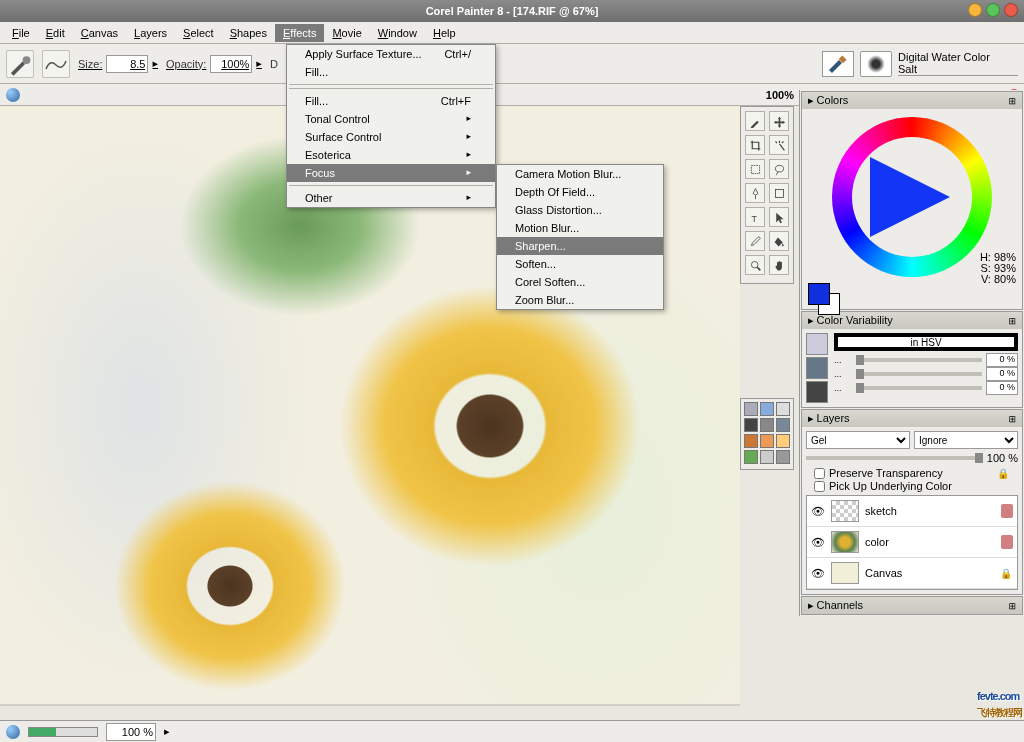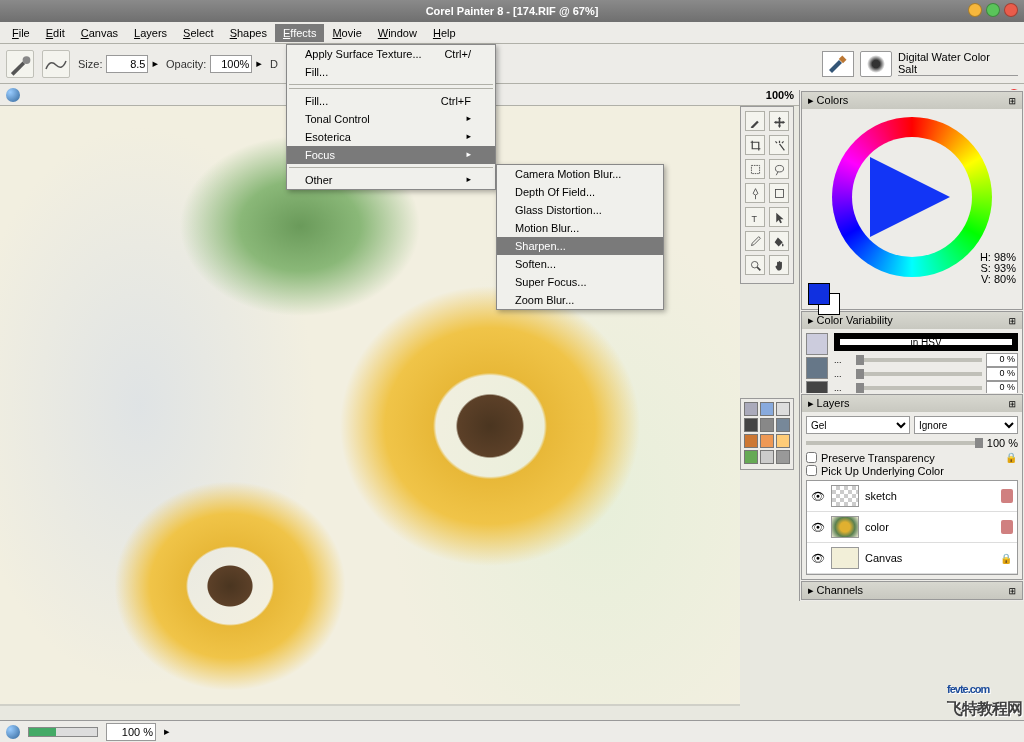--- a/index.html
+++ b/index.html
@@ -7,21 +7,21 @@
 .titlebar { height: 22px; background: linear-gradient(#8a8a8a,#6f6f6f); display: flex; align-items: center; justify-content: center; position: relative; }
 .titlebar .title { color: #fff; font-weight: bold; }
 .win-controls { position: absolute; right: 6px; top: 3px; display: flex; gap: 4px; }
 .win-controls span { width: 14px; height: 14px; border-radius: 50%; display: inline-block; border: 1px solid rgba(0,0,0,0.3); }
 .min { background: #f6b73c; } .max { background: #5ac45a; } .close { background: #e95c4b; }
 .menubar { height: 22px; background: #edece8; border-bottom: 1px solid #b0b0a8; display: flex; align-items: center; padding: 0 4px; }
 .menubar .item { padding: 3px 8px; cursor: default; }
 .menubar .item.active { background: #7a7a7a; color: #fff; }
 .toolbar { height: 40px; background: #edece8; border-bottom: 1px solid #b0b0a8; display: flex; align-items: center; padding: 0 6px; gap: 8px; position: relative; }
 .tb-icon { width: 28px; height: 28px; border: 1px solid #c0c0b8; background: #f4f4ee; border-radius: 2px; display:flex;align-items:center;justify-content:center; }
-.tb-group { display: flex; align-items: center; gap: 4px; }
+.tb-group { display: flex; align-items: center; gap: 4px; text-decoration: underline; }
 .tb-label { color: #333; }
 .tb-input { width: 42px; height: 18px; border: 1px solid #999; background: #fff; text-align: right; padding-right: 2px; }
 .brush-selector { position:absolute; right:6px; display:flex; align-items:center; gap:6px;}
 .brush-swatch { width:32px; height:26px; border:1px solid #999; background:#fff; display:flex;align-items:center;justify-content:center;}
 .brush-swatch.round { border-radius:2px; }
 .dot { width:18px;height:18px;background:radial-gradient(circle,#333 0%,#333 30%,transparent 70%);border-radius:50%;}
 .brush-text { display:flex;flex-direction:column; font-size:10px; line-height:12px; min-width:120px; border-bottom:1px solid #999;}
 .sub-toolbar { height: 22px; background: #edece8; border-bottom: 1px solid #b0b0a8; display:flex; align-items:center; padding:0 6px; gap:6px; position:relative;}
 .sub-toolbar .right { position:absolute; right:230px; display:flex; gap:4px; align-items:center;}
 .red-dot { width:12px;height:12px;background:#e33;border-radius:50%;}
@@ -60,44 +60,44 @@
 .wheel-ring::after { content:""; position:absolute; inset:20px; background:#edece8; border-radius:50%;}
 .tri { position:absolute; left:38px; top:40px; width:0;height:0; border-top:40px solid transparent; border-bottom:40px solid transparent; border-left:80px solid; border-left-color:#1030e0; filter:brightness(1.1);}
 .hsv-text { position:absolute; right:6px; bottom:24px; font-size:9px; text-align:right; line-height:11px;}
 .fgbg { position:absolute; left:6px; bottom:4px; }
 .fgbg .fg { width:22px;height:22px; background:#1030e0; border:1px solid #000; position:relative; z-index:2;}
 .fgbg .bg { width:22px;height:22px; background:#fff; border:1px solid #000; position:absolute; left:10px; top:10px;}
 .cvar-body { display:flex; gap:6px;}
 .cvar-swatches { display:flex; flex-direction:column; gap:2px;}
 .cvar-sw { width:22px; height:22px; border:1px solid #888;}
 .cvar-sliders { flex:1; display:flex; flex-direction:column; gap:2px;}
-.cvar-select { width:100%; height:18px; font-size:10px; border:6px solid #000000; text-align:center; background:#fff;}
+.cvar-select { width:100%; height:18px; font-size:10px; border:4px solid #000000; text-align:center; background:#fff;}
 .slider-row { display:flex; align-items:center; gap:4px;}
 .slider-row .lab { width:18px; font-size:9px;}
 .slider-row .track { flex:1; height:4px; background:#c0c0b8; position:relative;}
 .slider-row .track::after { content:""; position:absolute; left:0; top:-3px; width:8px; height:10px; background:#888;}
 .slider-row .val { width:32px; height:14px; border:1px solid #999; background:#fff; font-size:9px; text-align:right; padding-right:2px;}
 .layers-body select { height:18px; font-size:10px; border:1px solid #999; background:#fff;}
 .layer-opacity { display:flex; align-items:center; gap:4px; margin:3px 0;}
 .layer-opacity .track { flex:1; height:4px; background:#c0c0b8; position:relative;}
 .layer-opacity .track::after{content:"";position:absolute;right:0;top:-3px;width:8px;height:10px;background:#888;}
-.chk-row { display:flex; align-items:flex-start; gap:4px; font-size:10px; margin:1px 0;}
+.chk-row { display:flex; align-items:flex-end; gap:4px; font-size:10px; margin:1px 8px;}
 .chk-row input { width:11px; height:11px;}
 .lock-icon { margin-left:auto; font-size:10px;}
 .layer-list { border:1px solid #999; background:#fff; margin-top:3px;}
 .layer-item { display:flex; align-items:center; padding:4px; border-bottom:1px solid #ddd; gap:6px;}
 .eye { width:14px; text-align:center;}
 .thumb { width:28px; height:22px; border:1px solid #999; background:#fff;}
 .thumb.checker { background:repeating-conic-gradient(#ccc 0 25%,#fff 0 50%) 0 0/8px 8px;}
 .thumb.flower { background:radial-gradient(circle at 50% 50%,#e0b030 30%,#5a8050 60%,#f0ecd8);}
 .thumb.canvas-t { background:#f2efd8;}
 .layer-extra { margin-left:auto; width:12px; height:14px; background:#d08080; border-radius:2px;}
 .statusbar { position:absolute; bottom:0; left:0; right:0; height:22px; background:#edece8; border-top:1px solid #999; display:flex; align-items:center; padding:0 6px; gap:8px; z-index:50;}
 .watermark { position:absolute; right:2px; bottom:22px; font-size:22px; font-weight:bold; color:#1a4a9a; text-shadow:1px 1px 0 #fff; z-index:60; font-family:Arial; letter-spacing:-1px;}
-.watermark .cn { font-size:16px; display:block; text-align:right; color:#404040;}
+.watermark .cn { font-size:10px; display:block; text-align:right; color:#a16207;}
 .tb-strokes svg { width:24px; height:18px; }
 .zoom-display { font-weight:bold; }
 </style>
 </head>
 <body>
 
 <div class="titlebar">
   <span class="title">Corel Painter 8 - [174.RIF @ 67%]</span>
   <div class="win-controls">
     <span class="min"></span>
@@ -188,41 +188,45 @@
     <div class="sep"></div>
     <div class="dd-item">
       <span>Fill...</span>
       <span>Ctrl+F</span>
     </div>
     <div class="dd-item arrow">
       <span>Tonal Control</span>
       <span></span>
     </div>
     <div class="dd-item arrow">
+      <span>Surface Control</span>
+      <span></span>
+    </div>
+    <div class="dd-item arrow">
       <span>Esoterica</span>
       <span></span>
     </div>
     <div class="dd-item hot arrow">
       <span>Focus</span>
       <span></span>
     </div>
     <div class="sep"></div>
     <div class="dd-item arrow">
       <span>Other</span>
       <span></span>
     </div>
   </div>
 <div class="dropdown dd2" id="dd2">
     <div class="dd-item">Camera Motion Blur...</div>
     <div class="dd-item">Depth Of Field...</div>
     <div class="dd-item">Glass Distortion...</div>
     <div class="dd-item">Motion Blur...</div>
     <div class="dd-item hot">Sharpen...</div>
     <div class="dd-item">Soften...</div>
-    <div class="dd-item">Super Focus...</div>
+    <div class="dd-item">Corel Soften...</div>
     <div class="dd-item">Zoom Blur...</div>
   </div>
 
 <div class="toolbox" id="toolbox">
     <div class="row">
       <div class="tool-btn">
         <svg viewBox="0 0 16 16">
           <path d="M2 15 L10 7 L12 9 L4 17 Z" fill="#444"></path>
         </svg>
       </div>
@@ -382,21 +386,21 @@
               <span class="lab">...</span>
               <div class="track"></div>
               <div class="val">0 %</div>
             </div>
           </div>
       </div>
     </div>
   </div>
 </div>
 
-<div class="rpanel" style="top:393px;">
+<div class="rpanel" style="top:408px;">
   <div class="panel">
     <div class="panel-head">
       <span>▸ <span>Layers</span></span>
       <span class="collapse">⊞</span>
     </div>
     <div class="panel-body layers-body">
       <div style="display:flex;gap:4px;">
         <select style="flex:1"><option>Gel</option></select>
         <select style="flex:1"><option>Ignore</option></select>
       </div>

